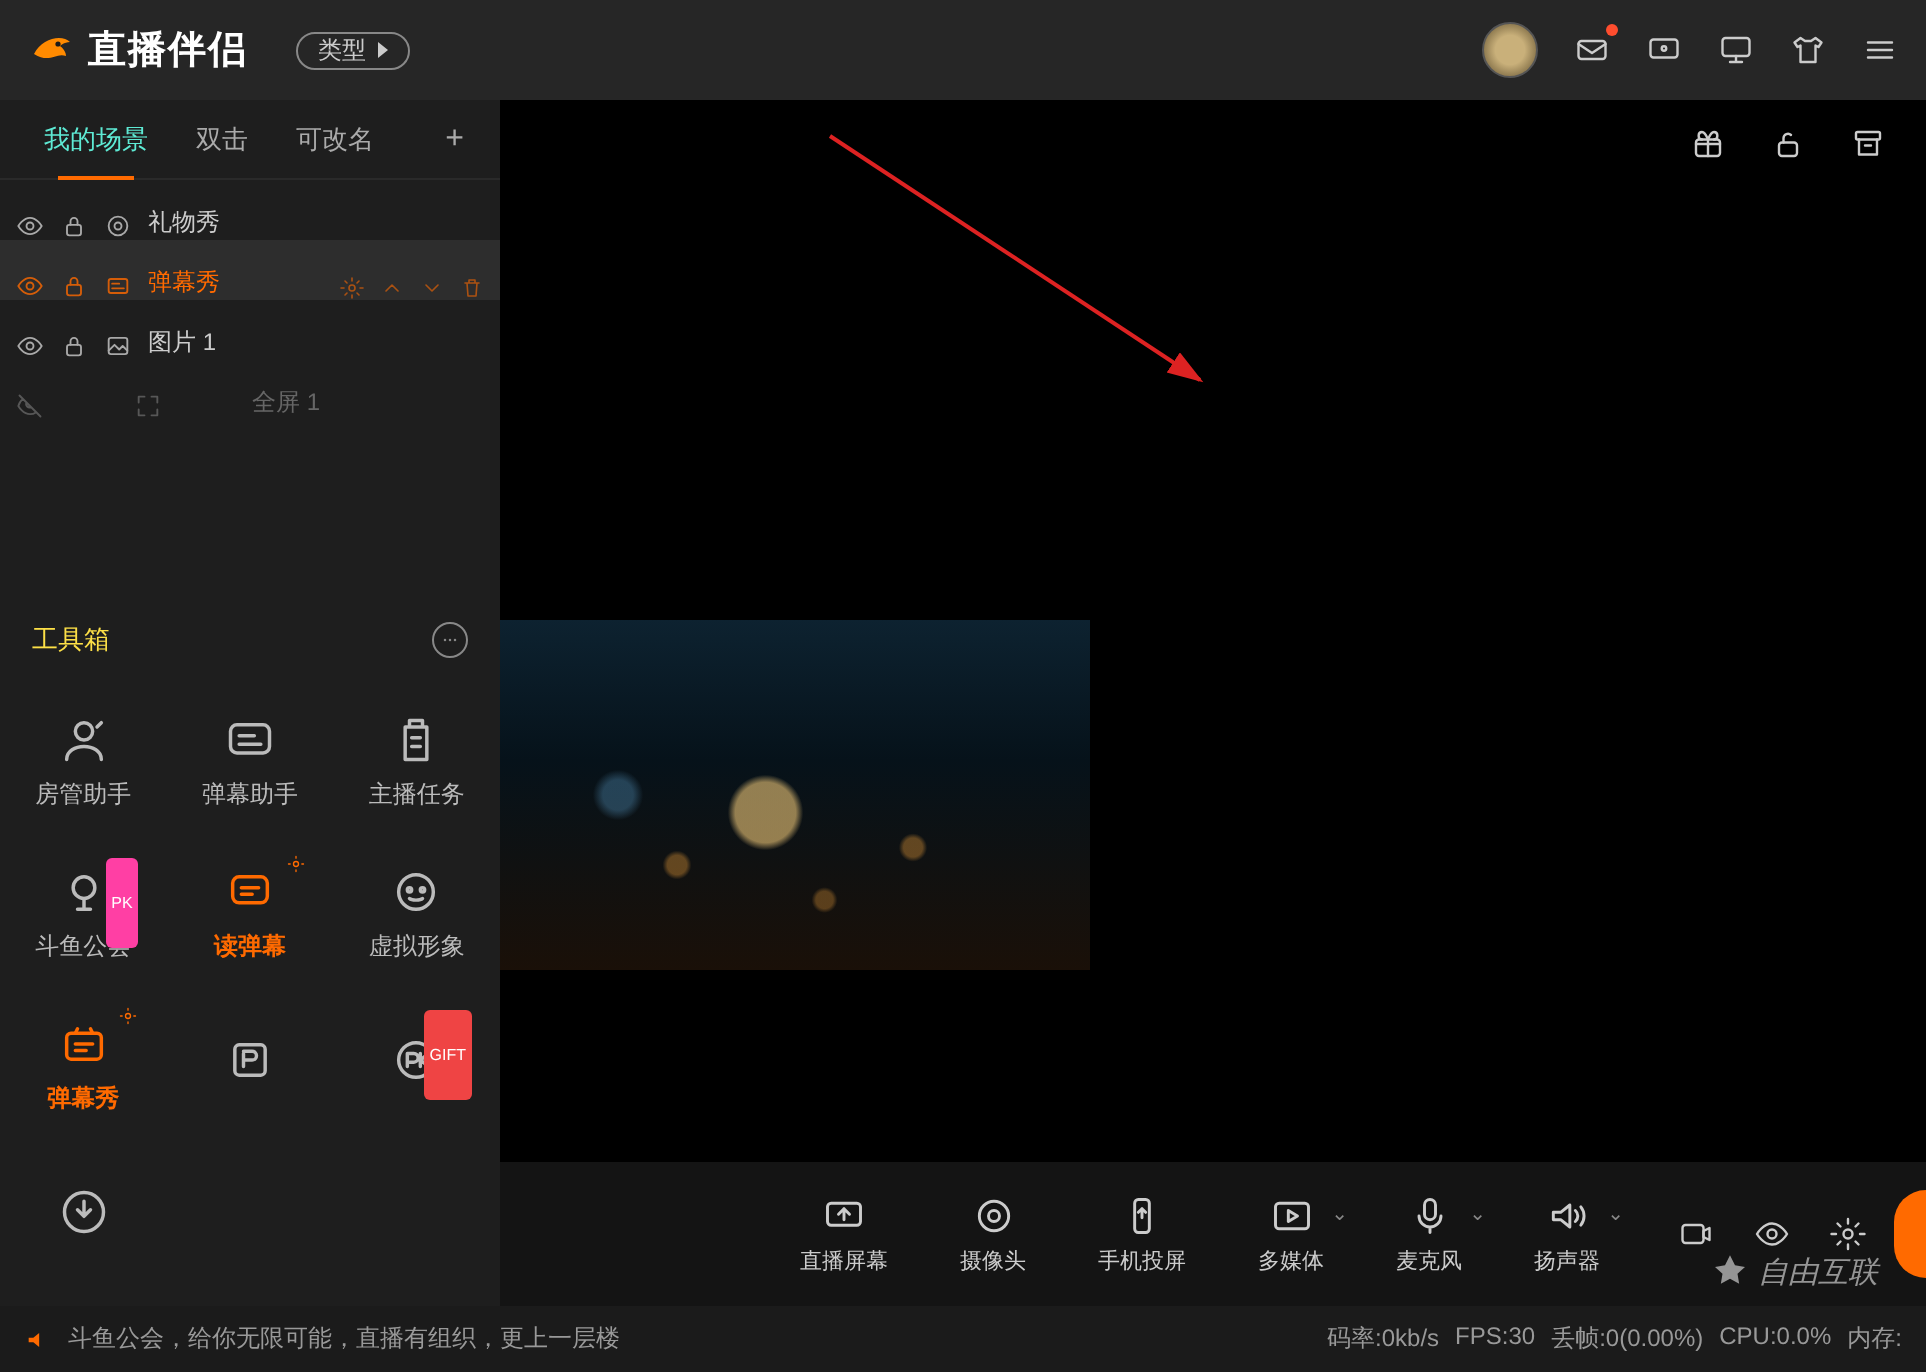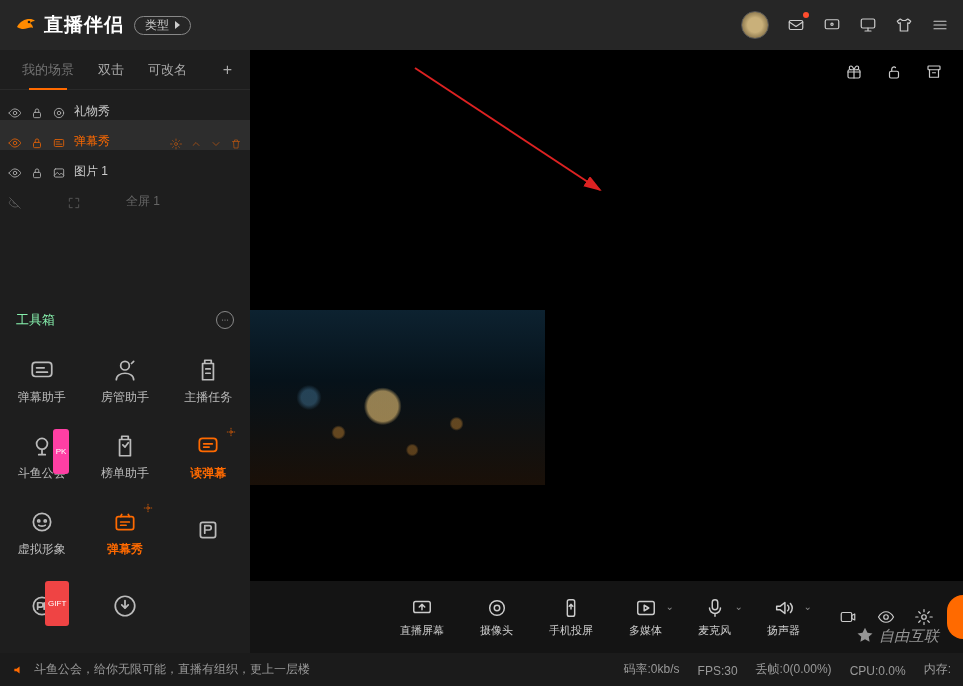--- a/index.html
+++ b/index.html
@@ -14,21 +14,21 @@
 
 
 .top-bar {
   height: 50px;
   background: #262626;
   display: flex;
   align-items: center;
   padding: 0 14px;
   justify-content: space-between;
 }
-.top-left { display: flex; align-items: center; gap: 10px; }
+.top-left { display: flex; align-items: center; gap: 24px; }
 .logo-wrap { display: flex; align-items: center; gap: 6px; }
 .logo-icon { width: 24px; height: 24px; }
 .logo-text { font-size: 19px; font-weight: bold; color: #fff; letter-spacing: 1px; }
 .type-btn {
   border: 1px solid #888; border-radius: 14px;
   padding: 0 10px; font-size: 12px; color: #ccc;
   display: flex; align-items: center; gap: 6px; cursor: pointer;
 }
 .type-btn .tri { width:0;height:0;border-top:4px solid transparent;border-bottom:4px solid transparent;border-left:5px solid #ccc; }
 .top-right { display: flex; align-items: center; gap: 18px; }
@@ -36,38 +36,38 @@
 .top-icon { width: 18px; height: 18px; color: #ccc; cursor: pointer; position:relative; }
 .badge-dot { position:absolute; top:-4px; right:-4px; width:6px;height:6px;border-radius:50%;background:#ff4d2e; }
 
 
 .left-panel {
   position: absolute; top: 50px; left: 0; width: 250px; bottom: 33px;
   background: #1e1e1e; display:flex; flex-direction:column;
 }
 .tabs { display:flex; align-items:center; height:40px; padding:0 10px; border-bottom:1px solid #2a2a2a; }
 .tab { padding: 0 12px; font-size: 13px; cursor:pointer; color:#aaa; height:40px; display:flex; align-items:center; position:relative;}
-.tab.active { color:#737373; }
+.tab.active { color:#5eead4; }
 .tab.active::after { content:""; position:absolute; bottom:0; left:25%; width:50%; height:2px; background:#ff6a00; }
 .tab-add { margin-left:auto; color:#aaa; font-size:16px; cursor:pointer; padding:0 8px;}
 .layer-list { flex: 0 0 auto; }
 .layer {
   display:flex; align-items:flex-end; height:30px; padding:0 8px; gap:8px;
   font-size:12px; color:#ccc;
 }
 .layer.selected { background:#2d2d2d; color:#ff6a00; }
 .layer.dim { color:#666;gap:45px; }
 .layer .li { width:14px; height:14px; opacity:.8; }
 .layer .name-txt { flex:0 0 auto; }
 .layer .controls { margin-left:auto; display:flex; gap:8px; }
 .layer .controls .ci { width:12px;height:12px; opacity:.6; cursor:pointer; }
 
 
 .toolbox { margin-top:auto; }
-.toolbox-hdr { display:flex; align-items:center; justify-content:space-between; padding:10px 16px; font-size:13px; color:#86efac; }
+.toolbox-hdr { display:flex; align-items:center; justify-content:space-between; padding:10px 16px; font-size:13px; color:#fde047; }
 .toolbox-hdr .more { width:18px; height:18px; border:1.5px solid #888; border-radius:50%; display:flex; align-items:center; justify-content:center; }
 .tool-grid { display:grid; grid-template-columns: repeat(3,1fr); gap:4px 0; padding:6px 0 8px; }
 .tool {
   display:flex; flex-direction:column; align-items:center; justify-content:center;
   height:72px; font-size:12px; color:#bbb; cursor:pointer; position:relative;
 }
 .tool.accent { color:#ff6a00;font-weight:bold; }
 .tool .ti { width:26px; height:26px; margin-bottom:6px; }
 .tool .tag { position:absolute; top:8px; right:14px; font-size:8px; padding:18px 3px; border-radius:3px; }
 .tag.pk { background:#ff3fa4; color:#fff; }
@@ -113,21 +113,21 @@
 .br-icon { width:18px;height:18px; cursor:pointer; }
 .go-live { width:16px; height:44px; background:#ff6a00; border-radius:22px 0 0 22px; position:absolute; right:0; top:14px;}
 
 
 .status-bar {
   position:absolute; left:0; right:0; bottom:0; height:33px;
   background:#1b1b1b; display:flex; align-items:center; padding:0 12px; font-size:12px; color:#999;
 }
 .status-left { display:flex; align-items:center; gap:8px; }
 .speaker-dot{ width:14px;height:14px; }
-.status-right { margin-left:auto; display:flex; gap:18px;align-items:flex-end; }
+.status-right { margin-left:auto; display:flex; gap:8px; }
 
 
 .watermark {
   position:absolute; right:24px; bottom:40px; color:rgba(255,255,255,.55);
   font-size:15px; font-style:italic; display:flex; align-items:center; gap:4px; pointer-events:none;
 }
 .watermark .wicon{width:20px;height:20px;}
 
 svg { display:block; }
 .stroke { stroke:currentColor; fill:none; stroke-width:1.6; stroke-linecap:round; stroke-linejoin:round; }
@@ -276,54 +276,47 @@
           <svg viewBox="0 0 24 24" width="10" height="10">
             <circle cx="6" cy="12" r="1.5" fill="#888"></circle>
             <circle cx="12" cy="12" r="1.5" fill="#888"></circle>
             <circle cx="18" cy="12" r="1.5" fill="#888"></circle>
           </svg>
         </div>
     </div>
     <div class="tool-grid" id="tool-grid">
         <div class="tool">
           <svg class="ti" viewBox="0 0 24 24">
-            <rect class="stroke" x="3" y="5" width="18" height="13" rx="3"></rect>
-            <path class="stroke" d="M7 10h7M7 14h10"></path>
-          </svg>
-          <span>弹幕助手</span>
-        </div>
-        <div class="tool">
-          <svg class="ti" viewBox="0 0 24 24">
             <circle class="stroke" cx="12" cy="8" r="4"></circle>
             <path class="stroke" d="M4 21c0-4 4-6 8-6s8 2 8 6"></path>
             <path class="stroke" d="M18 6l2-2"></path>
           </svg>
           <span>房管助手</span>
         </div>
         <div class="tool">
           <svg class="ti" viewBox="0 0 24 24">
+            <rect class="stroke" x="3" y="5" width="18" height="13" rx="3"></rect>
+            <path class="stroke" d="M7 10h7M7 14h10"></path>
+          </svg>
+          <span>弹幕助手</span>
+        </div>
+        <div class="tool">
+          <svg class="ti" viewBox="0 0 24 24">
             <path class="stroke" d="M9 3h6v3H9zM7 6h10v15H7z"></path>
             <path class="stroke" d="M10 11h4M10 15h4"></path>
           </svg>
           <span>主播任务</span>
         </div>
         <div class="tool">
           <svg class="ti" viewBox="0 0 24 24">
             <circle class="stroke" cx="12" cy="10" r="5"></circle>
             <path class="stroke" d="M12 15v5M9 20h6"></path>
           </svg>
           <span>斗鱼公会</span>
           <span class="tag pk">PK</span>
-        </div>
-        <div class="tool">
-          <svg class="ti" viewBox="0 0 24 24">
-            <path class="stroke" d="M9 3h6v3H9zM7 6h10v15H7z"></path>
-            <path class="stroke" d="M10 11l2 2 3-4"></path>
-          </svg>
-          <span>榜单助手</span>
         </div>
         <div class="tool accent">
           <svg class="ti" viewBox="0 0 24 24">
             <rect class="stroke" x="4" y="5" width="16" height="12" rx="3"></rect>
             <path class="stroke" d="M8 10h8M8 13h5"></path>
           </svg>
           <span>读弹幕</span>
           <span class="gear-dot">
             <svg viewBox="0 0 24 24" class="stroke" style="width:10px;height:10px;">
               <circle cx="12" cy="12" r="3"></circle>

